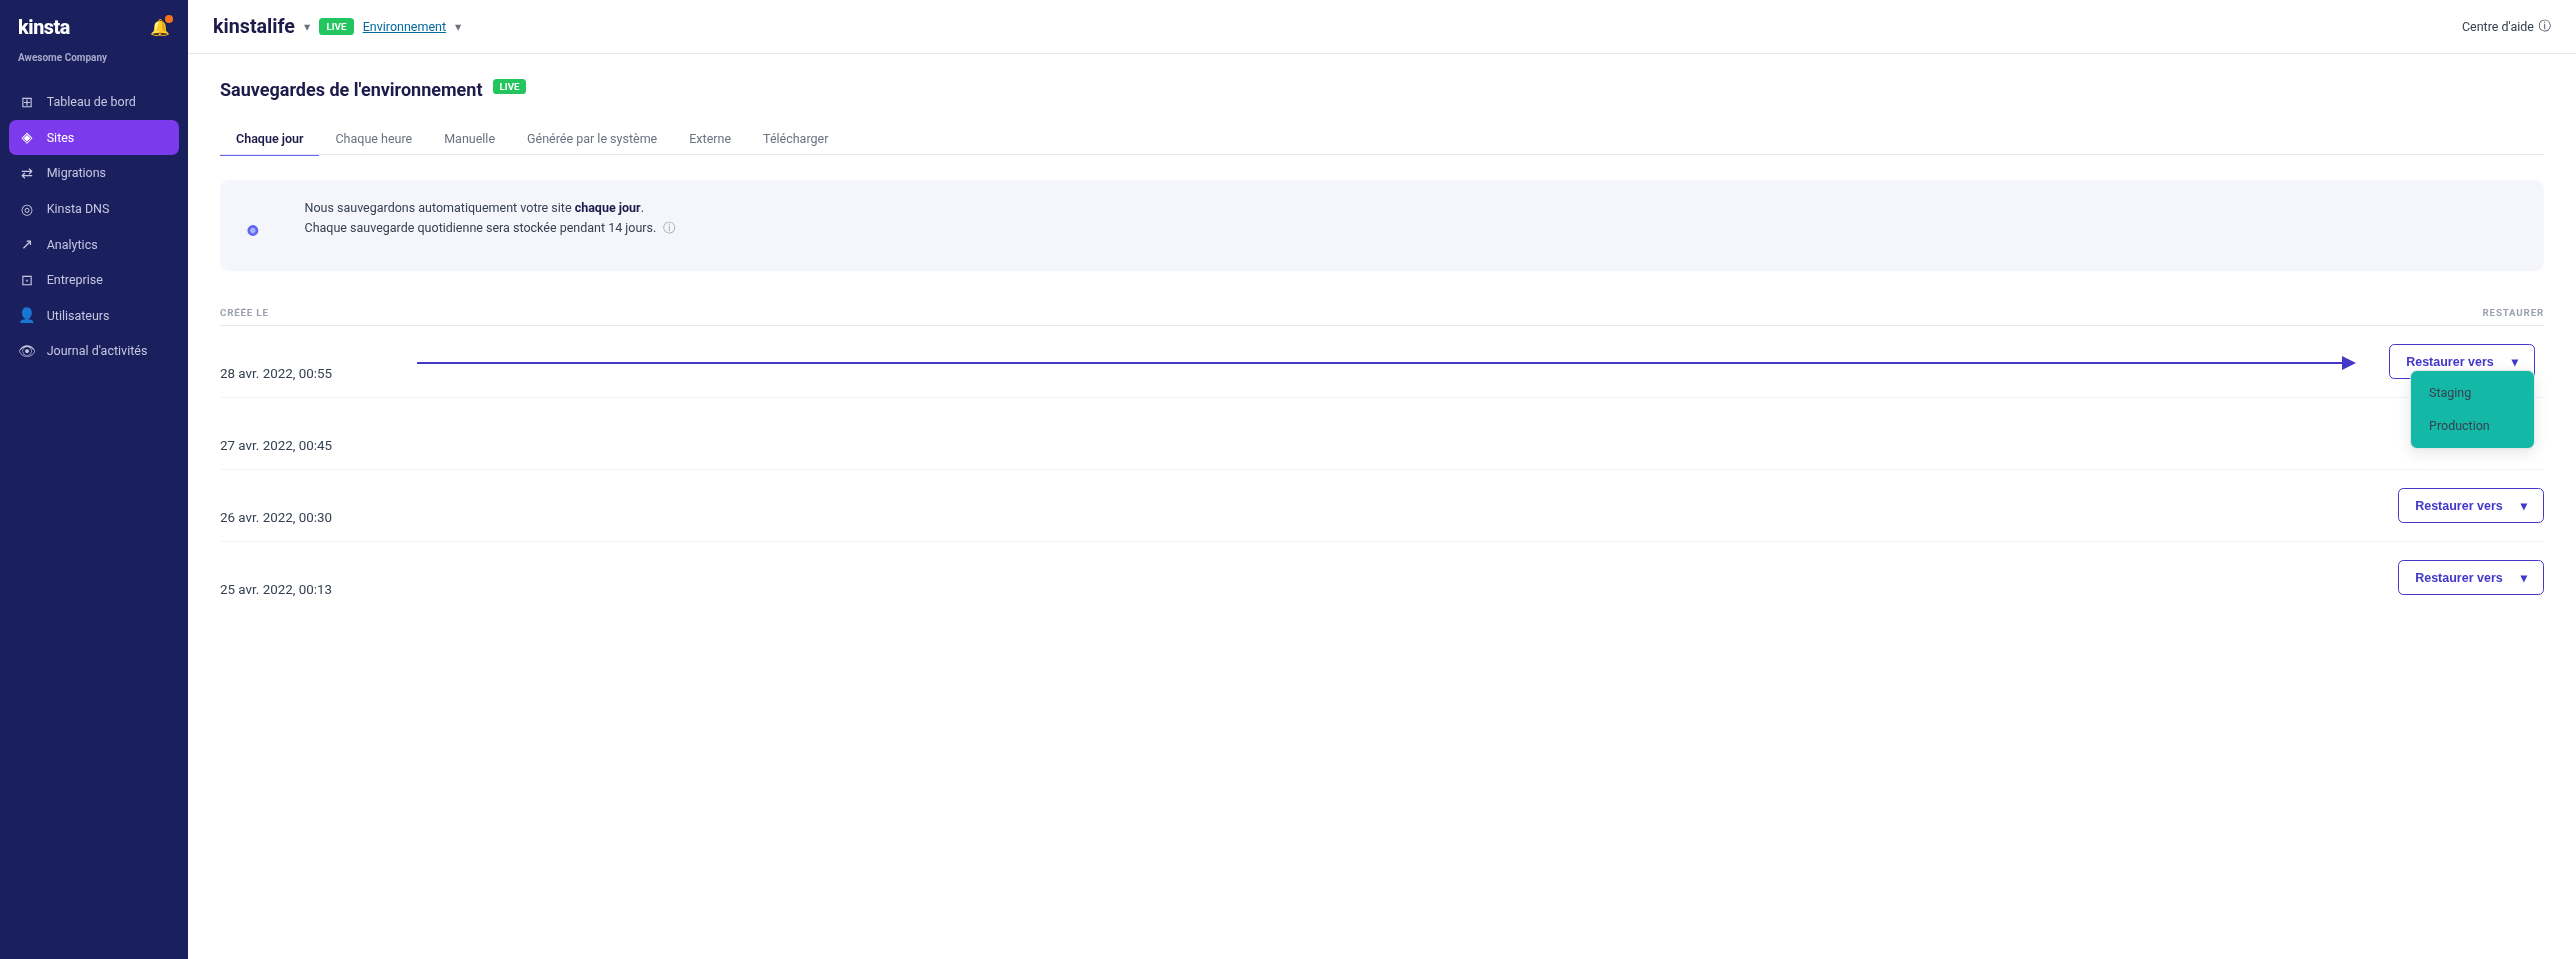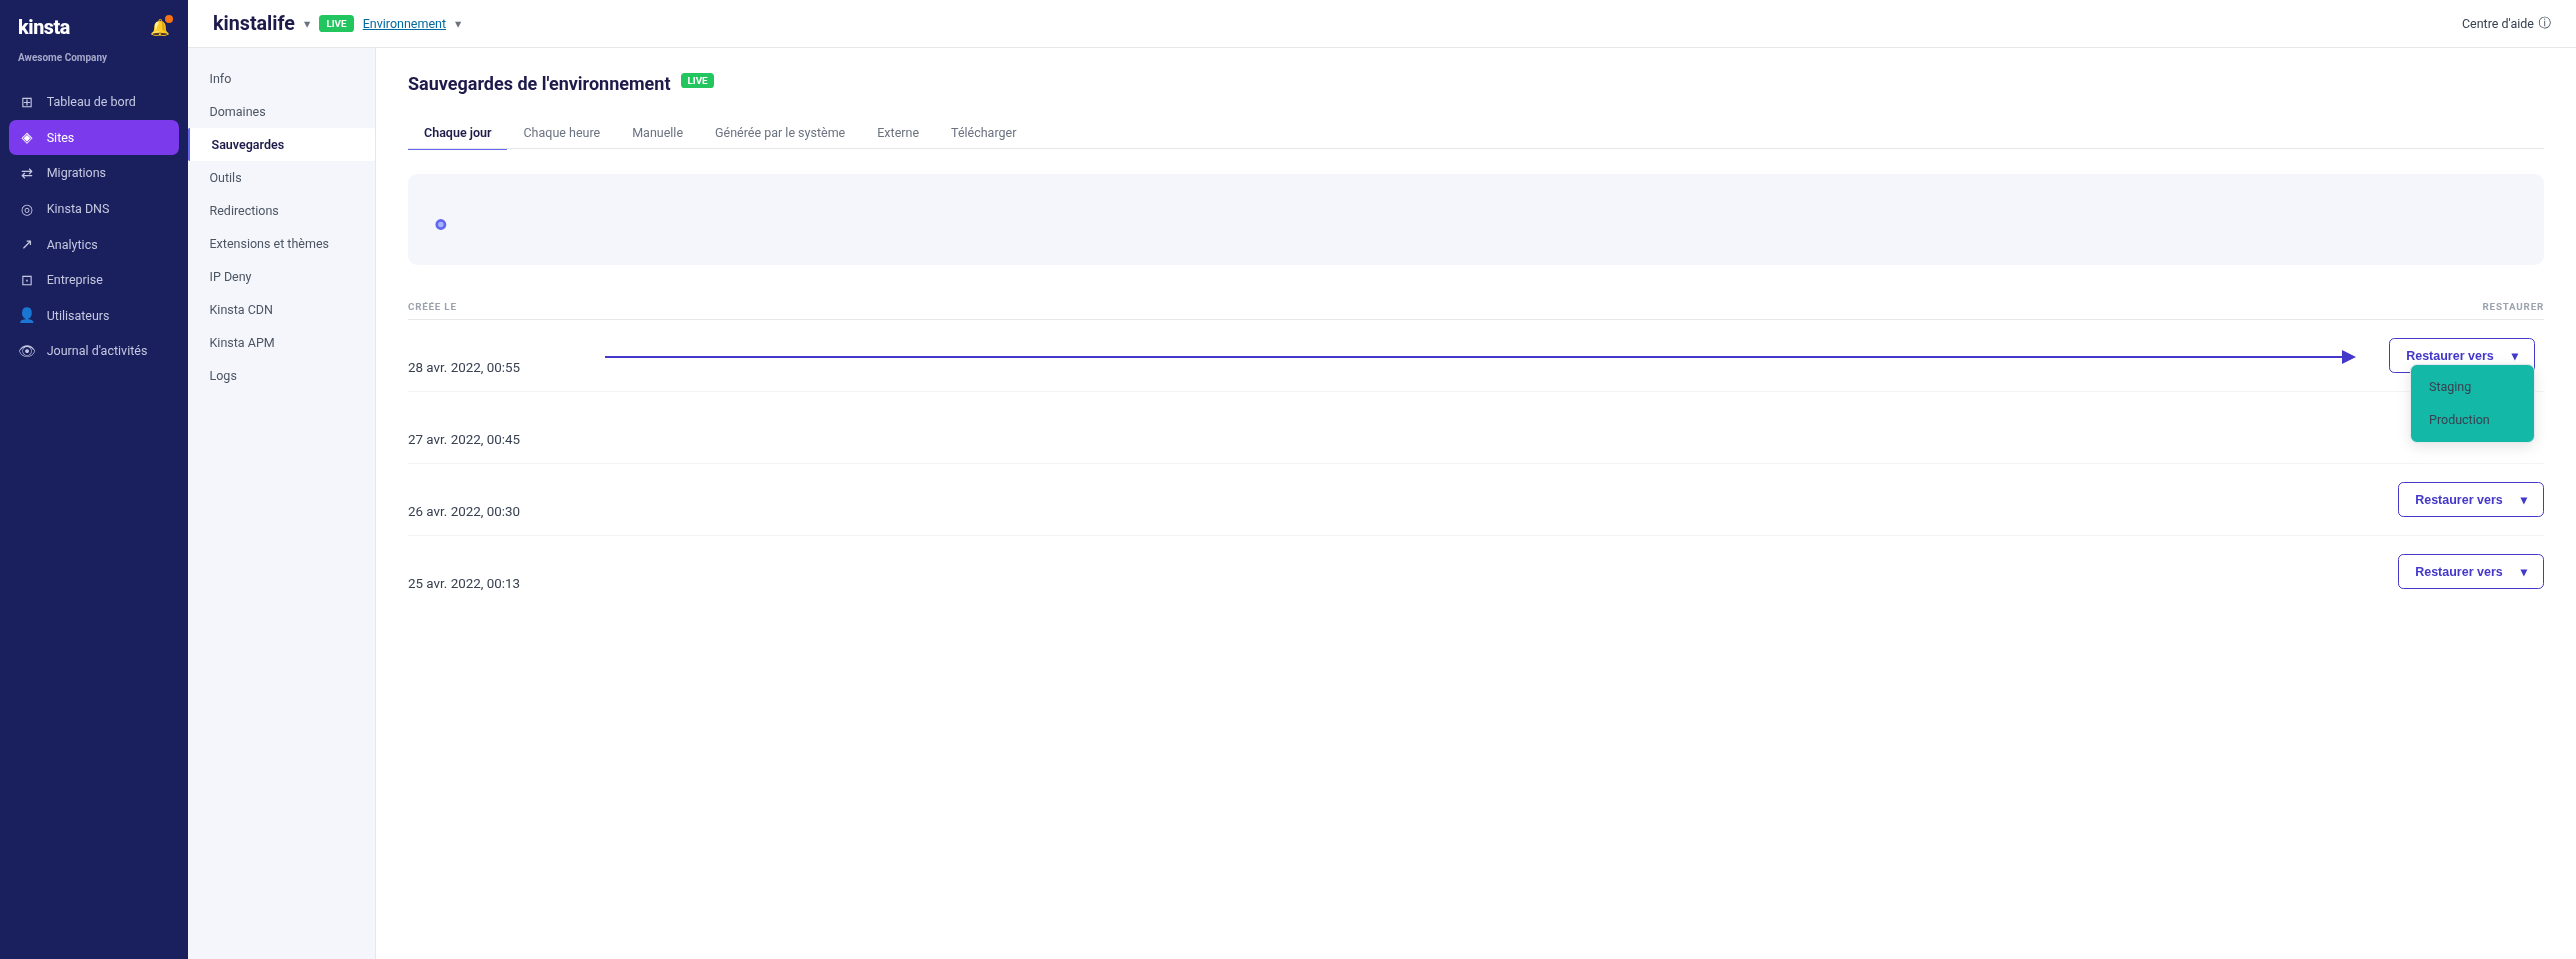--- a/index.html
+++ b/index.html
@@ -76,21 +76,21 @@
       display: flex;
       flex-direction: column;
       overflow: hidden;
     }
 
     
     .topbar {
       background: #fff;
       border-bottom: 0.9px solid #e5e7eb;
       padding: 0 25px;
-      height: 48px;
+      height: 54px;
       display: flex;
       align-items: center;
       justify-content: space-between;
     }
     .topbar-left {
       display: flex;
       align-items: center;
       gap: 9px;
     }
     .site-name {
@@ -367,32 +367,20 @@
       <button class="chevron-btn">▾</button>
     </div>
     <div class="help-link">
       <span>Centre d'aide</span>
       <span>ⓘ</span>
     </div>
   </div>
 
   <div class="content-area">
 
-    <div class="sub-sidebar">
-      <div class="sub-nav-item">Info</div>
-      <div class="sub-nav-item">Domaines</div>
-      <div class="sub-nav-item active">Sauvegardes</div>
-      <div class="sub-nav-item">Outils</div>
-      <div class="sub-nav-item">Redirections</div>
-      <div class="sub-nav-item">Extensions et thèmes</div>
-      <div class="sub-nav-item">IP Deny</div>
-      <div class="sub-nav-item">Kinsta CDN</div>
-      <div class="sub-nav-item">Kinsta APM</div>
-      <div class="sub-nav-item">Logs</div>
-    </div>
 
     <div class="page-content">
 
       <div class="page-header">
         <span class="page-title">Sauvegardes de l'environnement</span>
         <span class="live-badge-small">LIVE</span>
       </div>
 
       <div class="tabs">
         <div class="tab active">Chaque jour</div>
@@ -405,20 +393,29 @@
 
       <div class="info-box">
         <div class="backup-icon">
           <svg width="47" height="47" viewBox="0 0 52 52" fill="none">
             <circle cx="26" cy="32" rx="20" ry="11" fill="#c4b5fd" stroke="#7c3aed" stroke-width="1.5"></circle>
             <circle cx="26" cy="26" rx="20" ry="11" fill="#ddd6fe" stroke="#7c3aed" stroke-width="1.5"></circle>
             <circle cx="26" cy="20" rx="20" ry="11" fill="#ede9fe" stroke="#7c3aed" stroke-width="1.5"></circle>
             <circle cx="12" cy="36" r="6" fill="#6366f1"></circle>
             <circle cx="12" cy="36" r="3" fill="#a5b4fc"></circle>
           </svg>
+        </div>
+        <div class="info-text">
+          <div>
+            <span>Nous sauvegardons automatiquement votre site </span><strong>chaque jour</strong><span>.</span>
+          </div>
+          <div>
+            <span>Chaque sauvegarde quotidienne sera stockée pendant 14 jours.</span>
+            <span style="color:#9ca3af; margin-left:3.6px;">ⓘ</span>
+          </div>
         </div>
       </div>
 
       <div class="table-header">
         <span>CRÉÉE LE</span>
         <span>RESTAURER</span>
       </div>
 
       <div class="table-row row-with-dropdown" style="padding-right: 9px;">
         <span class="row-date">28 avr. 2022, 00:55</span>

